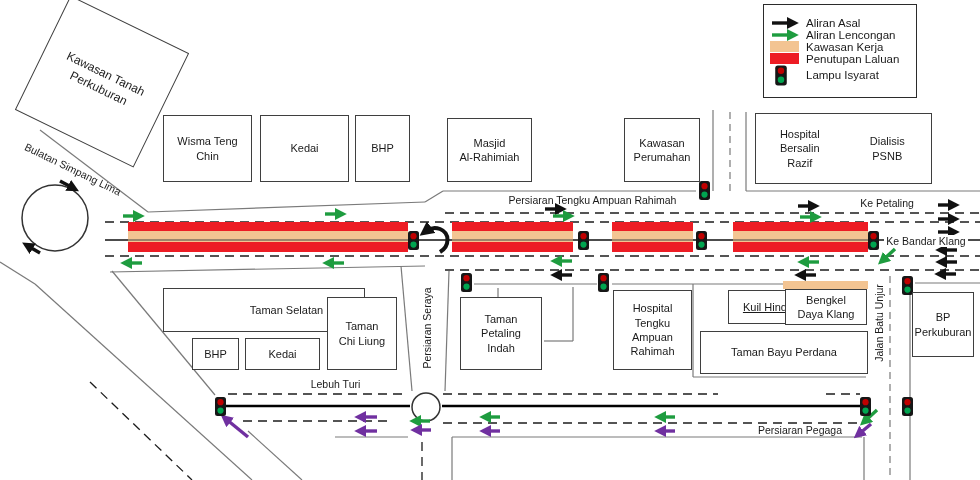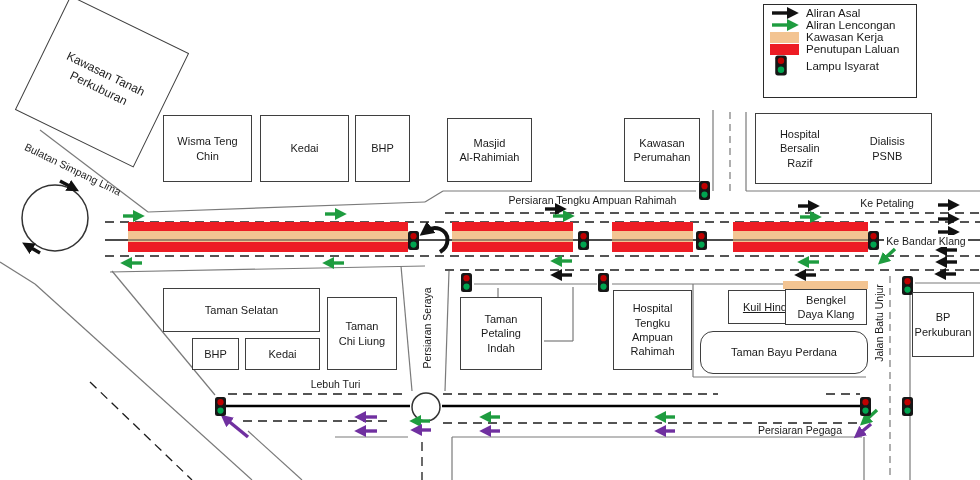--- a/index.html
+++ b/index.html
@@ -6,21 +6,21 @@
   #stage{position:relative;width:980px;height:480px;background:#fff;overflow:hidden;
          font-family:"Liberation Sans",sans-serif;color:#1a1a1a;}
   #roads{position:absolute;left:0;top:0;}
   .box{position:absolute;border:1.5px solid #3f3f3f;background:#fff;display:flex;
        align-items:center;justify-content:center;text-align:center;
        font-size:11px;line-height:1.3;white-space:pre-line;}
   .rlabel{position:absolute;font-size:10.5px;text-align:center;white-space:nowrap;}
   .rot{transform-origin:center center;}
   #legend{position:absolute;left:763px;top:4px;width:154px;height:94px;
           border:1.5px solid #2b2b2b;background:#fff;display:flex;flex-direction:column;
-          justify-content:flex-start;padding:2px 0 2px 6px;box-sizing:border-box;}
+          justify-content:center;padding:2px 0 2px 6px;box-sizing:border-box;}
   .lrow{display:flex;align-items:center;font-size:11.5px;}
   .lic{width:36px;display:flex;align-items:center;justify-content:flex-start;}
   .swatch{width:29px;height:11px;display:inline-block;}
   .sw-tan{background:#F3C492;}
   .sw-red{background:#ED1C24;}
   #kawasan-tanah{left:36px;top:18px;width:130px;height:125px;transform:rotate(26deg);font-size:12px;}
   #lbl-bulatan{left:13px;top:163px;width:120px;transform:rotate(26deg);}
   #lbl-seraya{left:372px;top:322px;width:110px;transform:rotate(-90deg);}
   #lbl-unjur{left:831px;top:317px;width:95px;transform:rotate(-90deg);}
   #lbl-kbk{background:#fff;padding:0 2px;}
@@ -197,36 +197,36 @@
 Al-Rahimiah</div>
 <div class="box" style="left:624px;top:118px;width:74px;height:62px;">Kawasan
 Perumahan</div>
 <div class="box" style="left:755px;top:113px;width:175px;height:69px;">
   <div style="flex:1;">Hospital
 Bersalin
 Razif</div>
   <div style="flex:1;">Dialisis
 PSNB</div>
 </div>
-<div class="box" style="left:163px;top:288px;width:155px;height:42px;">Taman Selatan</div>
+<div class="box" style="left:163px;top:288px;width:155px;height:42px;padding-left:45px;">Taman Selatan</div>
 <div class="box" style="left:192px;top:338px;width:45px;height:30px;">BHP</div>
 <div class="box" style="left:245px;top:338px;width:73px;height:30px;">Kedai</div>
 <div class="box" style="left:327px;top:297px;width:68px;height:71px;">Taman
 Chi Liung</div>
 <div class="box" style="left:460px;top:297px;width:80px;height:71px;">Taman
 Petaling
 Indah</div>
 <div class="box" style="left:613px;top:290px;width:77px;height:78px;">Hospital
 Tengku
 Ampuan
 Rahimah</div>
 <div class="box" style="left:728px;top:290px;width:78px;height:32px;text-decoration:underline;">Kuil Hindu</div>
 <div class="box" style="left:785px;top:289px;width:80px;height:34px;">Bengkel
 Daya Klang</div>
-<div class="box" style="left:700px;top:331px;width:166px;height:41px;border-radius:13px;">Taman Bayu Perdana</div>
+<div class="box" style="left:700px;top:331px;width:166px;height:41px;">Taman Bayu Perdana</div>
 <div class="box" style="left:912px;top:292px;width:60px;height:63px;">BP
 Perkuburan</div>
 
 <div class="rlabel" style="left:505px;top:194px;width:175px;">Persiaran Tengku Ampuan Rahimah</div>
 <div class="rlabel rot" id="lbl-bulatan">Bulatan Simpang Lima</div>
 <div class="rlabel rot" id="lbl-seraya">Persiaran Seraya</div>
 <div class="rlabel rot" id="lbl-unjur">Jalan Batu Unjur</div>
 <div class="rlabel" style="left:298px;top:378px;width:75px;">Lebuh Turi</div>
 <div class="rlabel" style="left:750px;top:378px;width:100px;margin-top:46px;">Persiaran Pegaga</div>
 <div class="rlabel" style="left:843px;top:197px;width:88px;">Ke Petaling</div>

